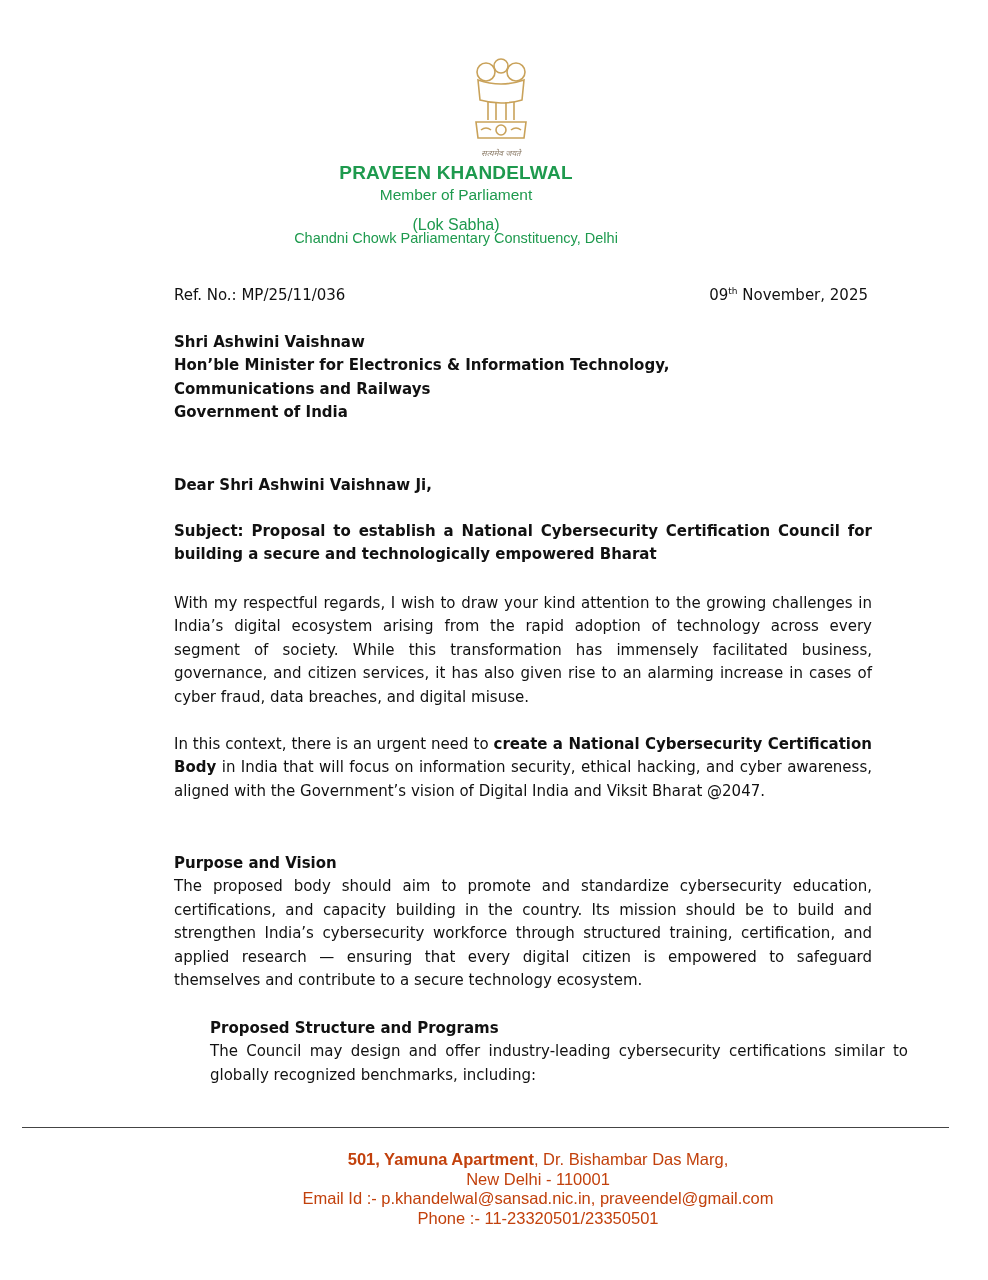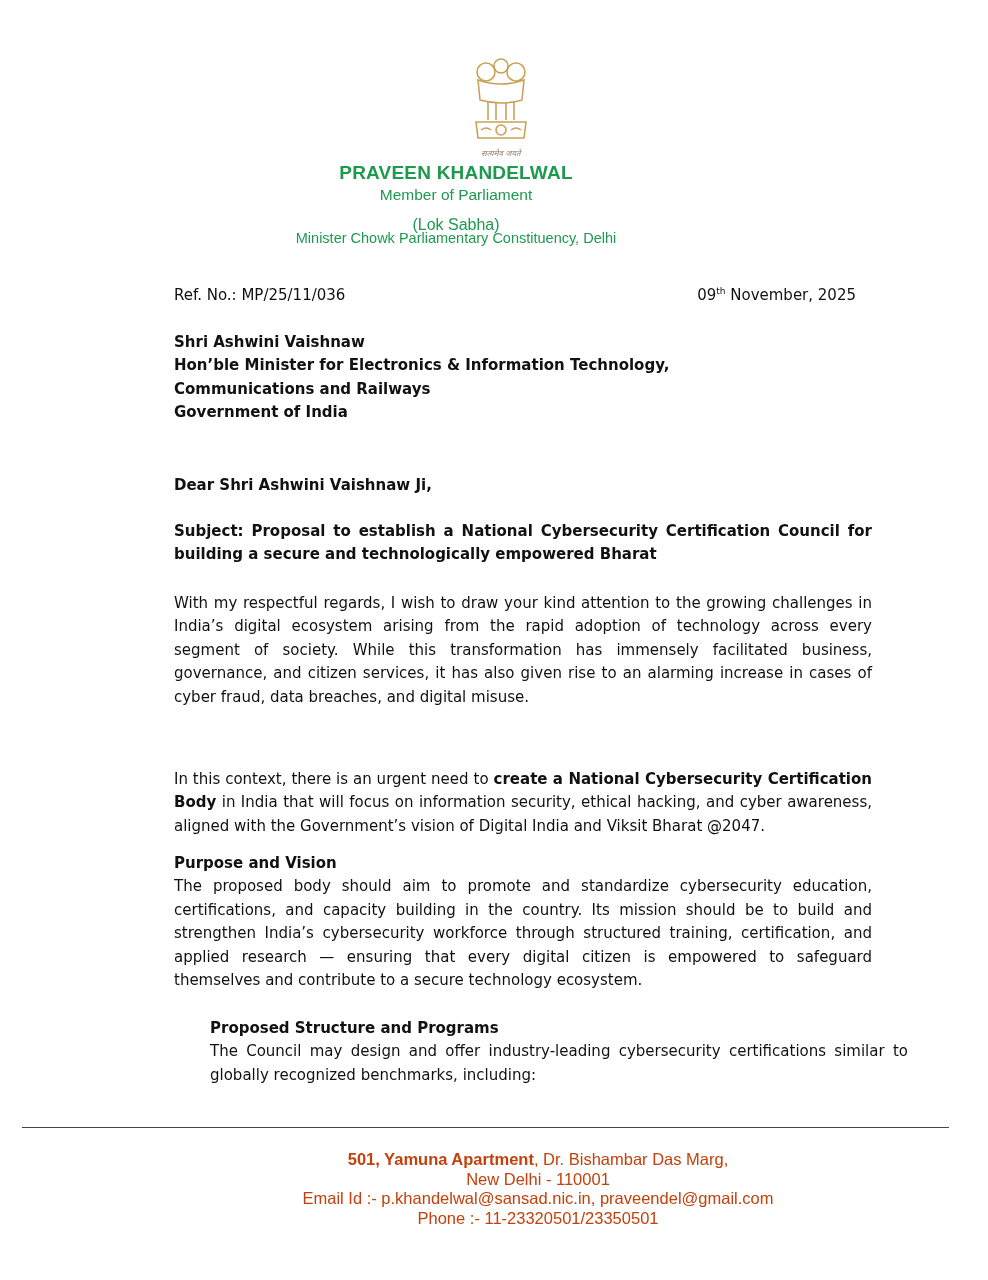--- a/index.html
+++ b/index.html
@@ -9,27 +9,27 @@
   .hdr-name { top: 162px; font-size: 19px; font-weight: bold; letter-spacing: 0.2px; }
   .hdr-role { top: 186px; font-size: 15.5px; }
   .hdr-house { top: 216px; font-size: 16px; }
   .hdr-const { top: 230px; font-size: 14.5px; }
 
   .body { position: absolute; left: 174px; width: 698px; color: #111; font-family: "DejaVu Sans", sans-serif; font-size: 15px; line-height: 23.4px; }
   .body p { margin: 0; }
   .justify { text-align: justify; text-align-last: left; }
   .b { font-weight: bold; }
   .ref { top: 284px; }
-  .date { position: absolute; right: 16px; top: 0; }
+  .date { position: absolute; right: 4px; top: 0; }
   .date sup { font-size: 9px; vertical-align: super; line-height: 0; }
   .addr { top: 331px; font-weight: bold; }
   .salute { top: 474px; font-weight: bold; }
   .subject { top: 520px; font-weight: bold; }
   .para1 { top: 592px; }
-  .para2 { top: 733px; margin-top: 35px; }
+  .para2 { top: 733px; }
   .sec1 { top: 852px; }
   .sec2 { top: 1017px; margin-left: 36px; }
 
   .rule { position: absolute; left: 22px; width: 927px; top: 1127px; height: 0; border-top: 1px solid #444; }
   .ftr { position: absolute; left: 0; width: 988px; text-align: center; color: #c2410c; font-size: 16.5px; line-height: 20px; padding-left: 44px; }
   .ftr1 { top: 1149px; }
   .ftr2 { top: 1169px; }
   .ftr3 { top: 1188px; }
   .ftr4 { top: 1208px; }
 </style>
@@ -51,21 +51,21 @@
       <circle cx="35" cy="74" r="5"></circle>
       <path d="M15 74 Q20 70 25 74 M45 74 Q50 70 55 74"></path>
     </g>
     <text x="35" y="100" text-anchor="middle" font-size="8" fill="#8a7a66" font-family="DejaVu Sans, sans-serif">सत्यमेव जयते</text>
   </svg>
 </div>
 
 <div class="hdr hdr-name">PRAVEEN KHANDELWAL</div>
 <div class="hdr hdr-role">Member of Parliament</div>
 <div class="hdr hdr-house">(Lok Sabha)</div>
-<div class="hdr hdr-const">Minister Chowk Parliamentary Constituency, Delhi</div>
+<div class="hdr hdr-const">Chandni Chowk Parliamentary Constituency, Delhi</div>
 
 <div class="body ref">
   <span>Ref. No.: MP/25/11/036</span>
   <span class="date"><span>09</span><sup>th</sup><span> November, 2025</span></span>
 </div>
 
 <div class="body addr">
   <p>Shri Ashwini Vaishnaw</p>
   <p>Hon’ble Minister for Electronics &amp; Information Technology,</p>
   <p>Communications and Railways</p>

